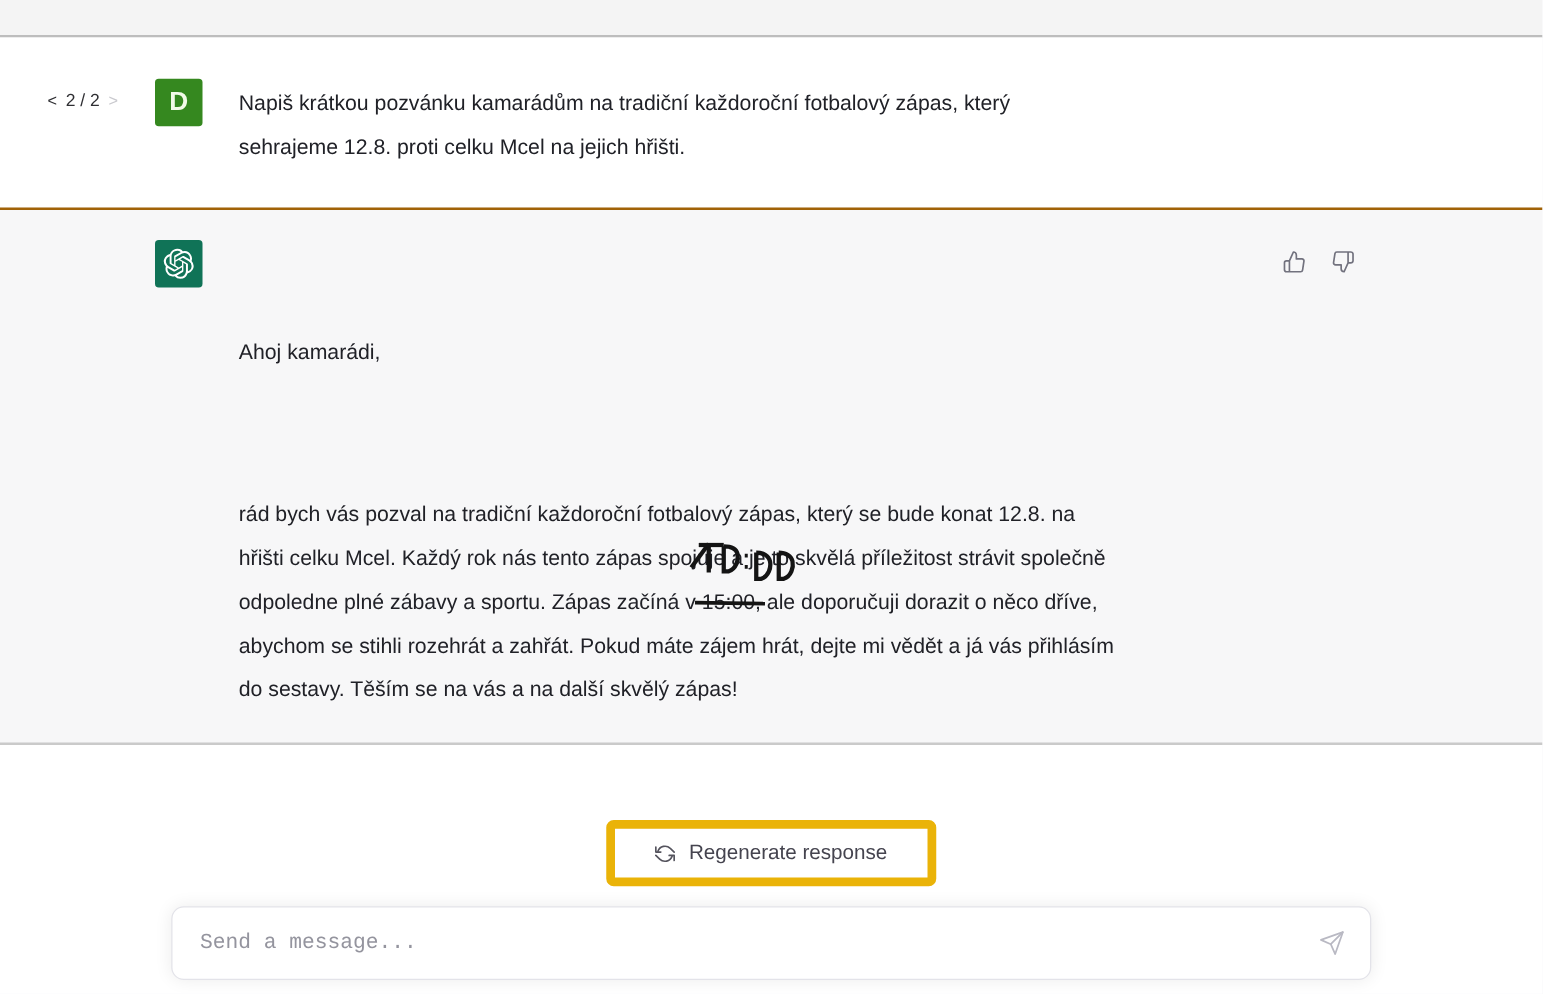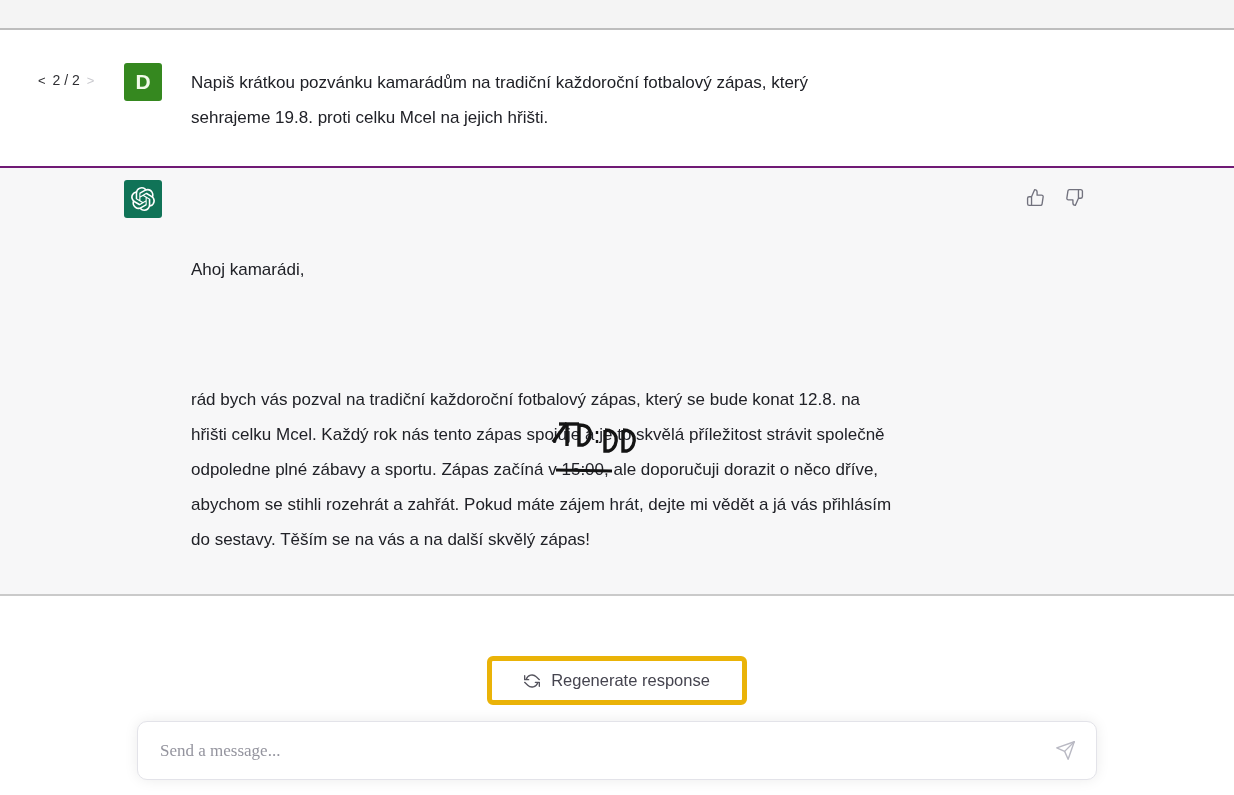--- a/index.html
+++ b/index.html
@@ -34,22 +34,22 @@
     font-size: 14px; color: #2f2f33;
   }
   .chev { font-size: 13px; line-height: 1; cursor: pointer; user-select: none; }
   .chev.next { color: #c9c9ce; }
   .msg { font-size: 17px; line-height: 35px; white-space: pre-wrap; padding-top: 2px; }
   .user-msg { width: 760px; }
 
   
   .turn-assistant {
     background: #f7f7f8;
-    border-top: 2px solid #701a75; border-bottom: 2px solid #cacaca;
-    height: 430px; padding-top: 12px;
+    border-top: 2px solid #a16207; border-bottom: 2px solid #cacaca;
+    height: 430px; padding-top: 24px;
   }
   .bot-msg { width: 880px; }
   .bot-msg p { margin: 0 0 25px 0; white-space: pre-wrap; }
   .actions { position: absolute; right: 24px; top: 6px; display: flex; gap: 16px; }
   .icon-btn {
     background: none; border: none; padding: 2px; cursor: pointer;
     color: #72727e; display: flex; align-items: center;
   }
   .icon-btn svg { width: 19px; height: 19px; }
 
@@ -62,55 +62,55 @@
   .hand {
     position: absolute; left: -14px; top: -34px; width: 104px; height: 38px;
     pointer-events: none; overflow: visible;
   }
 
   
   .bottom-area { background: #ffffff; }
   .regen {
     display: flex; align-items: center; gap: 11px;
     margin: 60px auto 0; padding: 10px 32px;
-    background: #ffffff; border: 5px solid #eab308; border-radius: 6px;
+    background: #ffffff; border: 7px solid #eab308; border-radius: 6px;
     font-family: "Liberation Sans", sans-serif;
     font-size: 16.5px; color: #45444f; cursor: pointer;
   }
   .regen svg { width: 16px; height: 16px; color: #55545e; }
 
   .composer {
     width: 960px; height: 59px; margin: 16px auto 0;
     background: #ffffff; border: 1px solid #e3e3e9; border-radius: 10px;
     box-shadow: 0 0 14px rgba(0,0,0,0.08);
     display: flex; align-items: center; padding: 0 16px 0 20px;
   }
   .composer input {
     flex: 1; border: none; outline: none; background: transparent;
-    font-family: Liberation Serif, serif; font-size: 17px; color: #be185d;
+    font-family: Liberation Mono, monospace; font-size: 17px; color: #be185d;
   }
   .composer input::placeholder { color: #94949e; }
   .send-btn { background: none; border: none; padding: 4px; cursor: pointer; color: #b9b9c3; display: flex; }
   .send-btn svg { width: 21px; height: 21px; }
 </style>
 </head>
 <body>
 
 <div class="top-strip"></div>
 
 <section class="turn-user">
   <div class="inner row">
     <div class="pager">
       <span class="chev prev">&lt;</span>
       <span class="count">2 / 2</span>
       <span class="chev next">&gt;</span>
     </div>
     <div class="avatar user-avatar">D</div>
     <div class="msg user-msg">Napiš krátkou pozvánku kamarádům na tradiční každoroční fotbalový zápas, který
-sehrajeme 19.8. proti celku Mcel na jejich hřišti.</div>
+sehrajeme 12.8. proti celku Mcel na jejich hřišti.</div>
   </div>
 </section>
 
 <section class="turn-assistant">
   <div class="inner row">
     <div class="avatar bot-avatar">
       <svg viewBox="-1 -1 26 26" fill="#ffffff" aria-hidden="true">
         <path d="M22.2819 9.8211a5.9847 5.9847 0 0 0-.5157-4.9108 6.0462 6.0462 0 0 0-6.5098-2.9A6.0651 6.0651 0 0 0 4.9807 4.1818a5.9847 5.9847 0 0 0-3.9977 2.9 6.0462 6.0462 0 0 0 .7427 7.0966 5.98 5.98 0 0 0 .511 4.9107 6.051 6.051 0 0 0 6.5146 2.9001A5.9847 5.9847 0 0 0 13.2599 24a6.0557 6.0557 0 0 0 5.7718-4.2058 5.9894 5.9894 0 0 0 3.9977-2.9001 6.0557 6.0557 0 0 0-.7475-7.073zM13.2599 22.4308a4.4755 4.4755 0 0 1-2.8764-1.04l.1419-.0804 4.7783-2.7582a.7948.7948 0 0 0 .3927-.6813v-6.7369l2.02 1.1686a.071.071 0 0 1 .038.0615v5.5826a4.504 4.504 0 0 1-4.4945 4.4944zm-9.6607-4.1254a4.4708 4.4708 0 0 1-.5346-3.0137l.142.0852 4.783 2.7582a.7712.7712 0 0 0 .7806 0l5.8428-3.3685v2.3324a.0804.0804 0 0 1-.0332.0615L9.74 19.9502a4.4992 4.4992 0 0 1-6.1408-1.6448zM2.3408 7.8956a4.485 4.485 0 0 1 2.3655-1.9728V11.6a.7664.7664 0 0 0 .3879.6765l5.8144 3.3543-2.0201 1.1685a.0757.0757 0 0 1-.071 0l-4.8303-2.7865A4.504 4.504 0 0 1 2.3408 7.8956zm16.5963 3.8558L13.1038 8.364 15.1192 7.2a.0757.0757 0 0 1 .071 0l4.8303 2.7913a4.4944 4.4944 0 0 1-.6765 8.1042v-5.6772a.79.79 0 0 0-.407-.667zm2.0107-3.0231l-.142-.0852-4.7735-2.7818a.7759.7759 0 0 0-.7854 0L9.409 9.2297V6.8974a.0662.0662 0 0 1 .0284-.0615l4.8303-2.7866a4.4992 4.4992 0 0 1 6.6802 4.66zM8.3065 12.863l-2.02-1.1638a.0804.0804 0 0 1-.038-.0567V6.0742a4.4992 4.4992 0 0 1 7.3757-3.4537l-.142.0805L8.704 5.459a.7948.7948 0 0 0-.3927.6813zm1.0976-2.3654l2.602-1.4998 2.6069 1.4998v2.9994l-2.5974 1.4997-2.6067-1.4997z"></path>
       </svg>
     </div>

